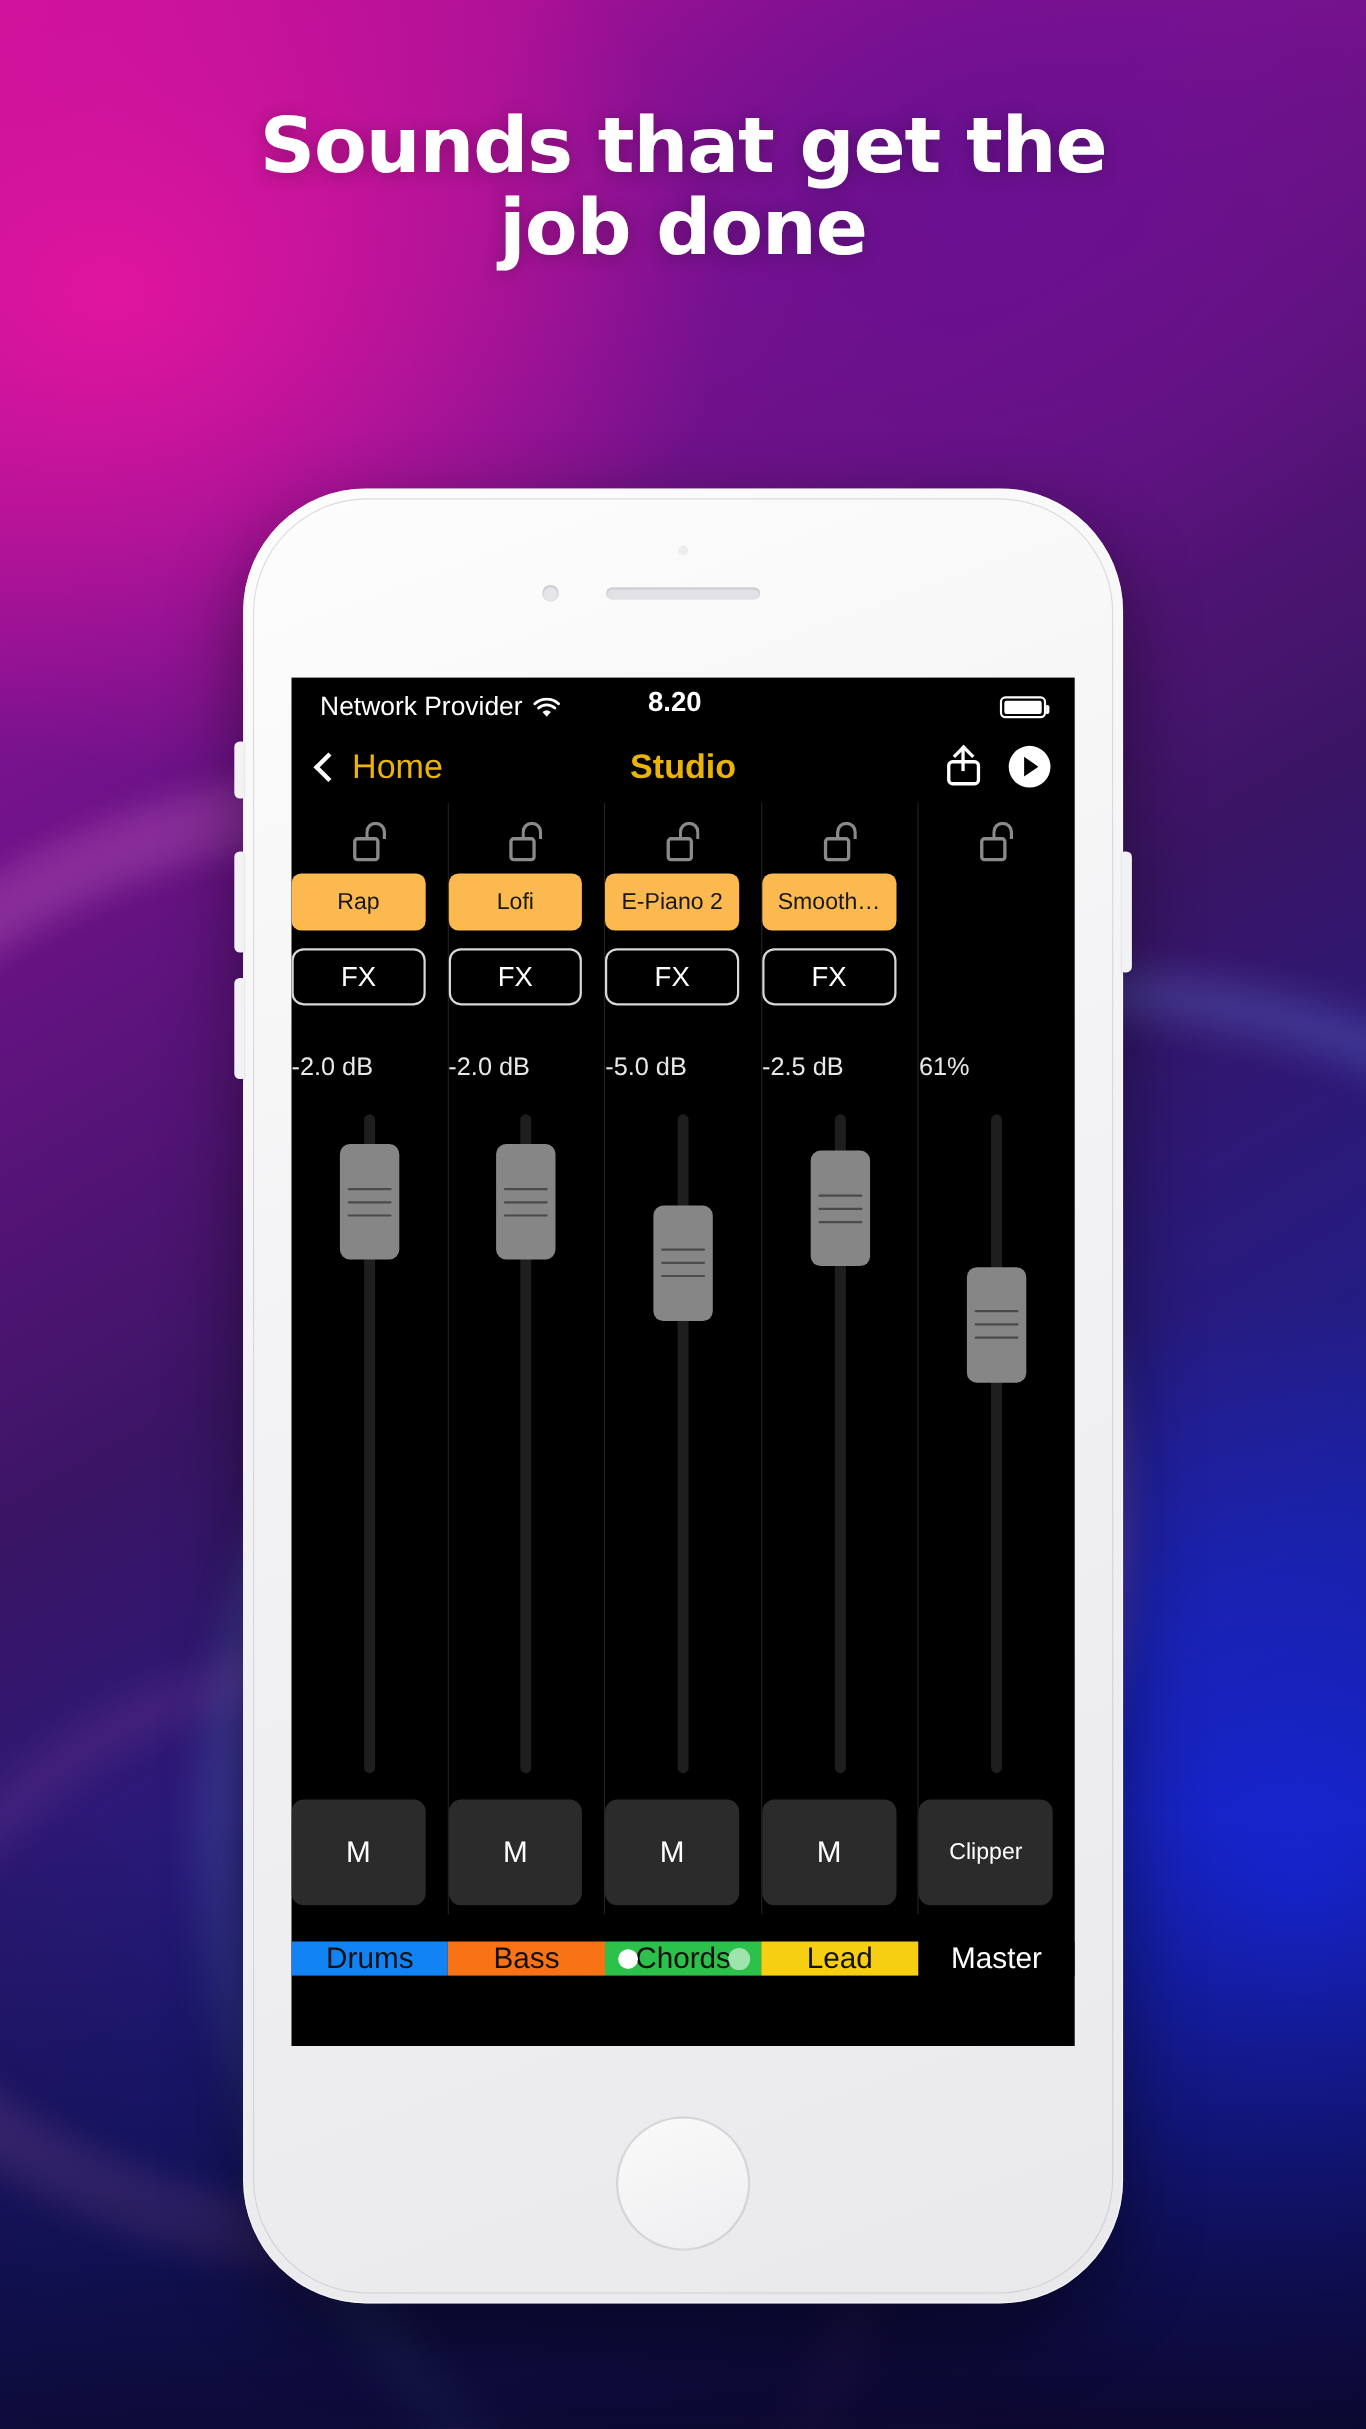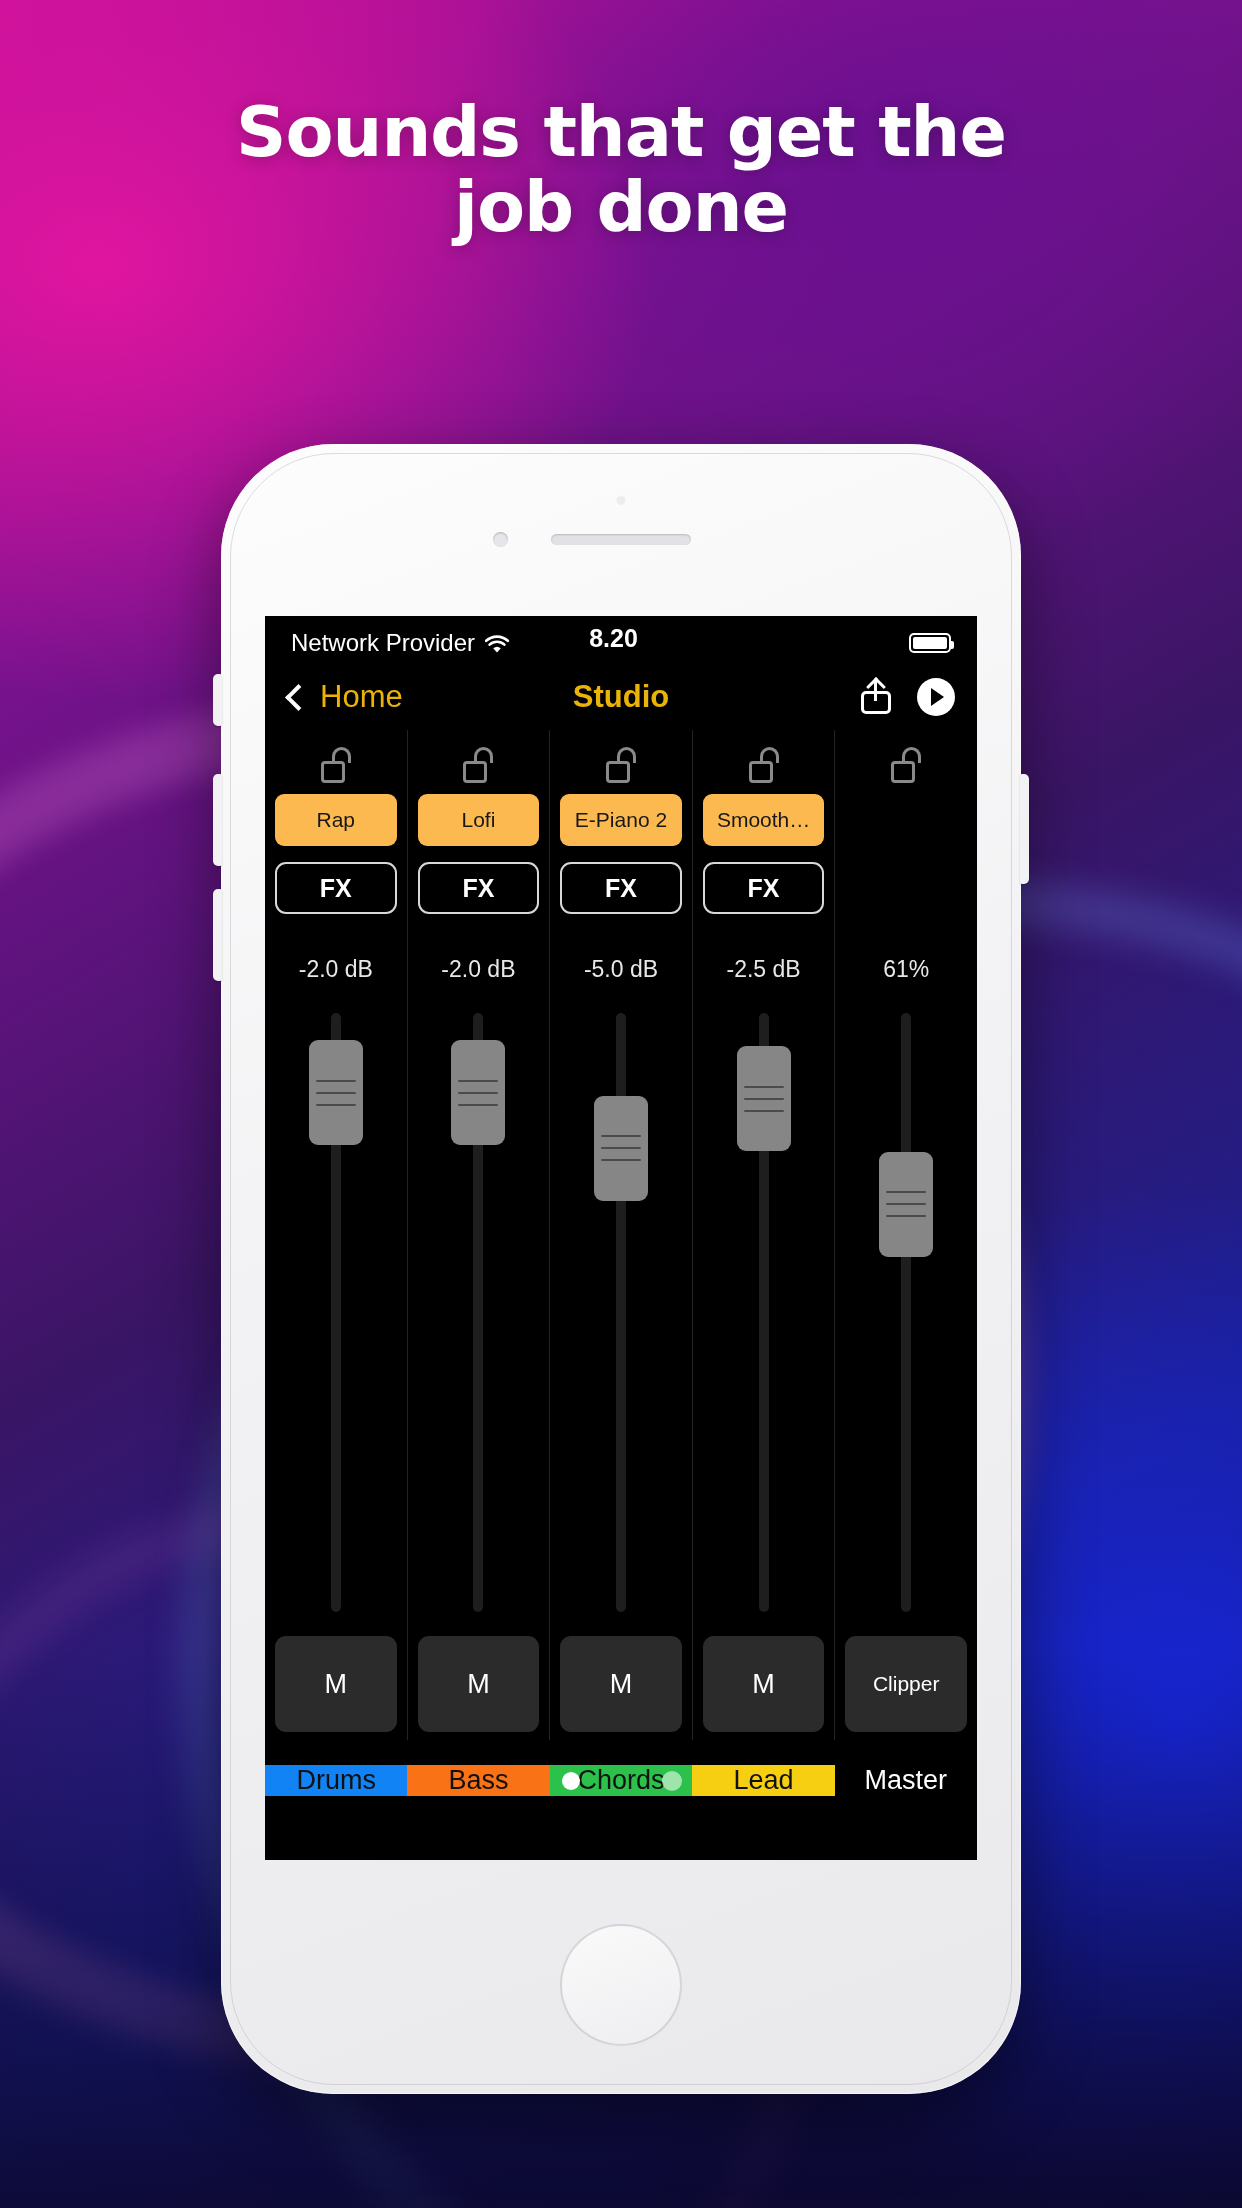--- a/index.html
+++ b/index.html
@@ -153,21 +153,21 @@
     width:38px;height:38px;border-radius:50%;background:#fff;position:relative;
   }
   .play-ico::after{
     content:"";position:absolute;left:14px;top:10px;
     border-left:13px solid #000;border-top:9px solid transparent;border-bottom:9px solid transparent;
   }
 
   
   .mixer{display:flex;height:1010px;}
   .chan{
-    flex:1;position:relative;display:flex;flex-direction:column;align-items:center;
+    flex:1;position:relative;display:flex;flex-direction:column;
     border-right:1px solid #242424;
   }
   .chan:last-child{border-right:none;}
 
   .lock{margin-top:12px;height:46px;display:flex;align-items:center;justify-content:center;}
   .lock-ico{width:30px;height:36px;position:relative;}
   .lock-body{
     position:absolute;left:0;bottom:0;width:24px;height:22px;
     border:3px solid #8a8a8a;border-radius:4px;box-sizing:border-box;
   }
@@ -181,21 +181,20 @@
     margin-top:6px;width:86%;height:52px;border-radius:9px;
     background:#fcb94f;color:#181818;font-size:21px;
     display:flex;align-items:center;justify-content:center;
     white-space:nowrap;overflow:hidden;
   }
   .fx{
     margin-top:16px;width:86%;height:52px;border-radius:11px;
     border:2px solid #d8d8d8;color:#fff;font-size:25px;
     display:flex;align-items:center;justify-content:center;background:#000;
     box-sizing:border-box;
-    font-weight:bold;
   }
   .level{margin-top:42px;color:#e8e8e8;font-size:23px;}
 
   .fader-area{
     position:relative;width:100%;flex:1;margin-top:20px;margin-bottom:14px;
   }
   .track{
     position:absolute;left:50%;transform:translateX(-50%);
     top:10px;bottom:10px;width:10px;border-radius:5px;background:#1e1e1e;
   }

